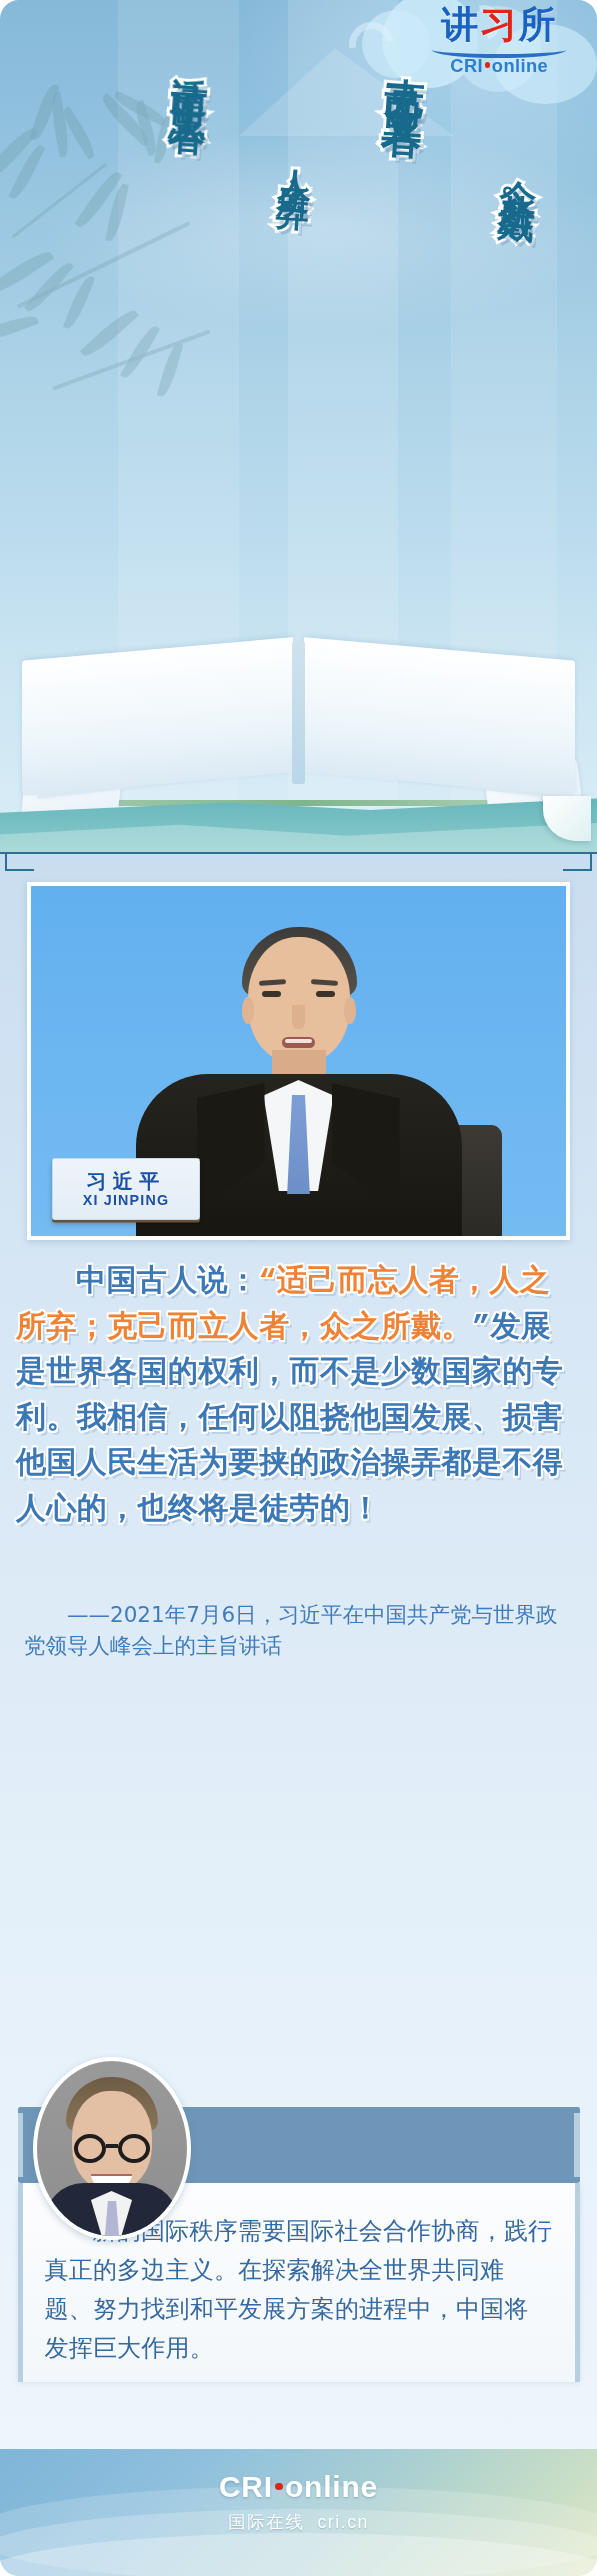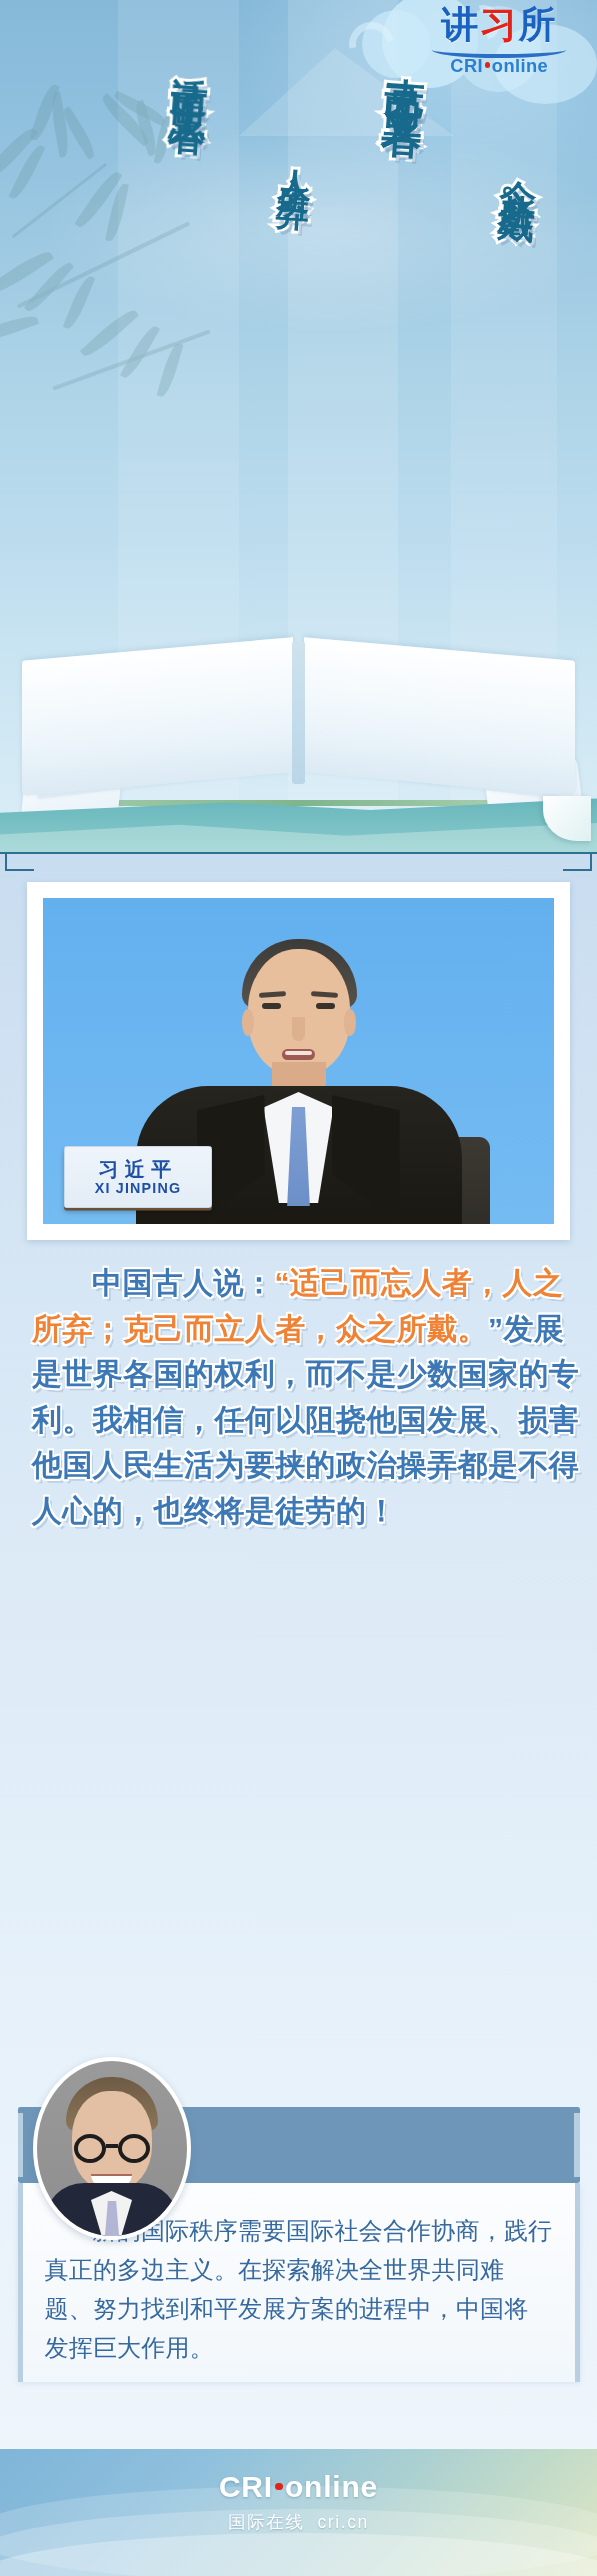--- a/index.html
+++ b/index.html
@@ -6,20 +6,21 @@
   html, body {
     width: 597px;
     background: #ffffff;
     font-family: "Liberation Sans", "DejaVu Sans", sans-serif;
   }
   .page {
     position: relative;
     width: 597px;
     height: 2576px;
     overflow: hidden;
+    border-radius: 19px;
   }
 
   
   .hero {
     position: relative;
     width: 597px;
     height: 816px;
     background:
       radial-gradient(ellipse 334px 239px at 78% 6%, rgba(190,225,245,.55), rgba(190,225,245,0) 70%),
       linear-gradient(180deg, #86b8d8 0%, #8fc0de 14%, #9ec9e2 30%, #aed4e8 48%, #bcdcee 66%, #cbe5f2 82%, #d8ecf6 100%);
@@ -224,21 +225,21 @@
     border: 2.4px solid #2f6f91; border-top: none;
   }
   .frame-border:before { left: 4.8px;  border-right: none; }
   .frame-border:after  { right: 4.8px; border-left: none; }
 
   
   .portrait-box {
     position: absolute; top: 30px; left: 27px;
     width: 543px; height: 358px;
     background: #ffffff;
-    padding: 16px;
+    padding: 4px;
     box-shadow: 0 1.6px 6.4px rgba(100,140,175,.3);
   }
   .portrait {
     position: relative; width: 100%; height: 100%;
     background: linear-gradient(180deg,#63b0ef 0%, #6cb6f1 50%, #74bbf2 100%);
     overflow: hidden;
   }
   .p-head {
     position: absolute; left: 50%; top: 51px; margin-left: -51px;
     width: 102px; height: 126px;
@@ -304,22 +305,22 @@
     border-radius: 2.4px;
     display: flex; flex-direction: column;
     align-items: center; justify-content: center;
     box-shadow: 0 2.4px 0 #6b5138, 0 4px 4.8px rgba(0,0,0,.25);
   }
   .np-cn { font-size: 20px; font-weight: bold; color: #1d4fa5; letter-spacing: 6.4px; line-height: 1.1; }
   .np-en { font-size: 14.3px; font-weight: bold; color: #1d4fa5; letter-spacing: 1.2px; }
 
   
   .quote {
-    position: absolute; top: 408px; left: 32px; width: 552px;
-    font-family: Liberation Sans, sans-serif;
+    position: absolute; top: 408px; left: 16px; width: 552px;
+    font-family: Liberation Mono, monospace;
     font-weight: bold;
     font-size: 30px;
     line-height: 1.52;
     color: #3c78b5;
     text-indent: 60px;
     letter-spacing: 0.4px;
     text-shadow:
       1.6px 0 0 #fff, -1.6px 0 0 #fff, 0 1.6px 0 #fff, 0 -1.6px 0 #fff,
       1.6px 1.6px 0 #fff, -1.6px 1.6px 0 #fff, 1.6px -1.6px 0 #fff, -1.6px -1.6px 0 #fff,
       3.2px 4px 0 rgba(150,180,210,.45);
@@ -559,20 +560,21 @@
         <div class="p-tie"></div>
         <div class="nameplate">
           <div class="np-cn">习近平</div>
           <div class="np-en">XI JINPING</div>
         </div>
       </div>
     </div>
 
     <div class="quote"><span>中国古人说：</span><span class="hl">“</span><span class="hl">适己而忘人者，人之所弃；克己而立人者，众之所戴。</span><span>”</span><span>发展是世界各国的权利，而不是少数国家的专利。我相信，任何以阻挠他国发展、损害他国人民生活为要挟的政治操弄都是不得人心的，也终将是徒劳的！</span></div>
 
+    <div class="attrib">——2021年7月6日，习近平在中国共产党与世界政党领导人峰会上的主旨讲话</div>
 
 
     <div class="speaker-bar"></div>
     <div class="avatar">
       <div class="a-hair"></div>
       <div class="a-head"></div>
       <div class="a-glass-l"></div>
       <div class="a-glass-r"></div>
       <div class="a-bridge"></div>
       <div class="a-smile"></div>

